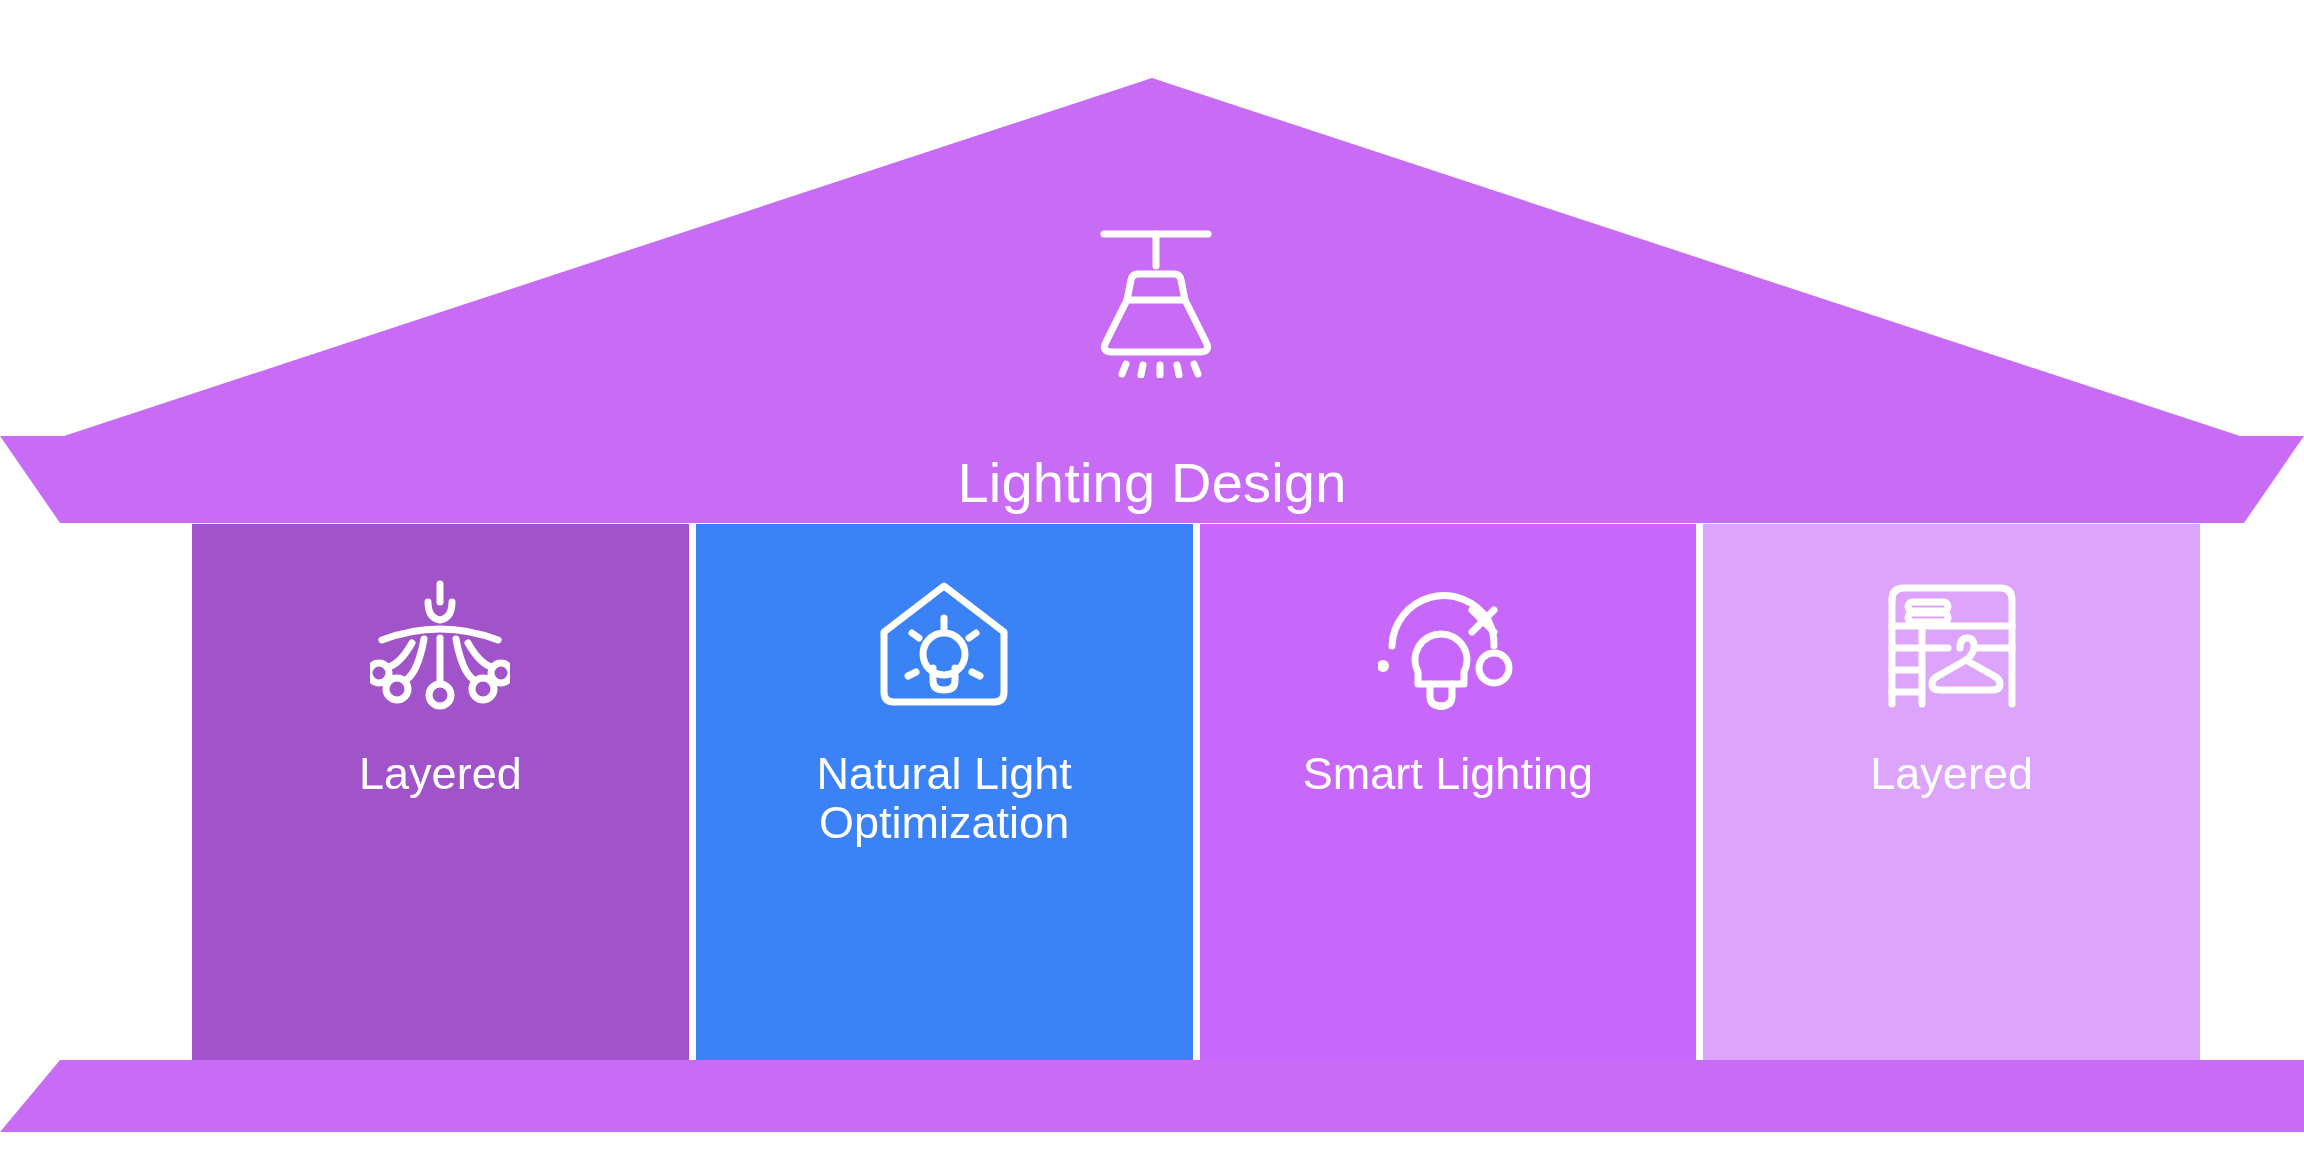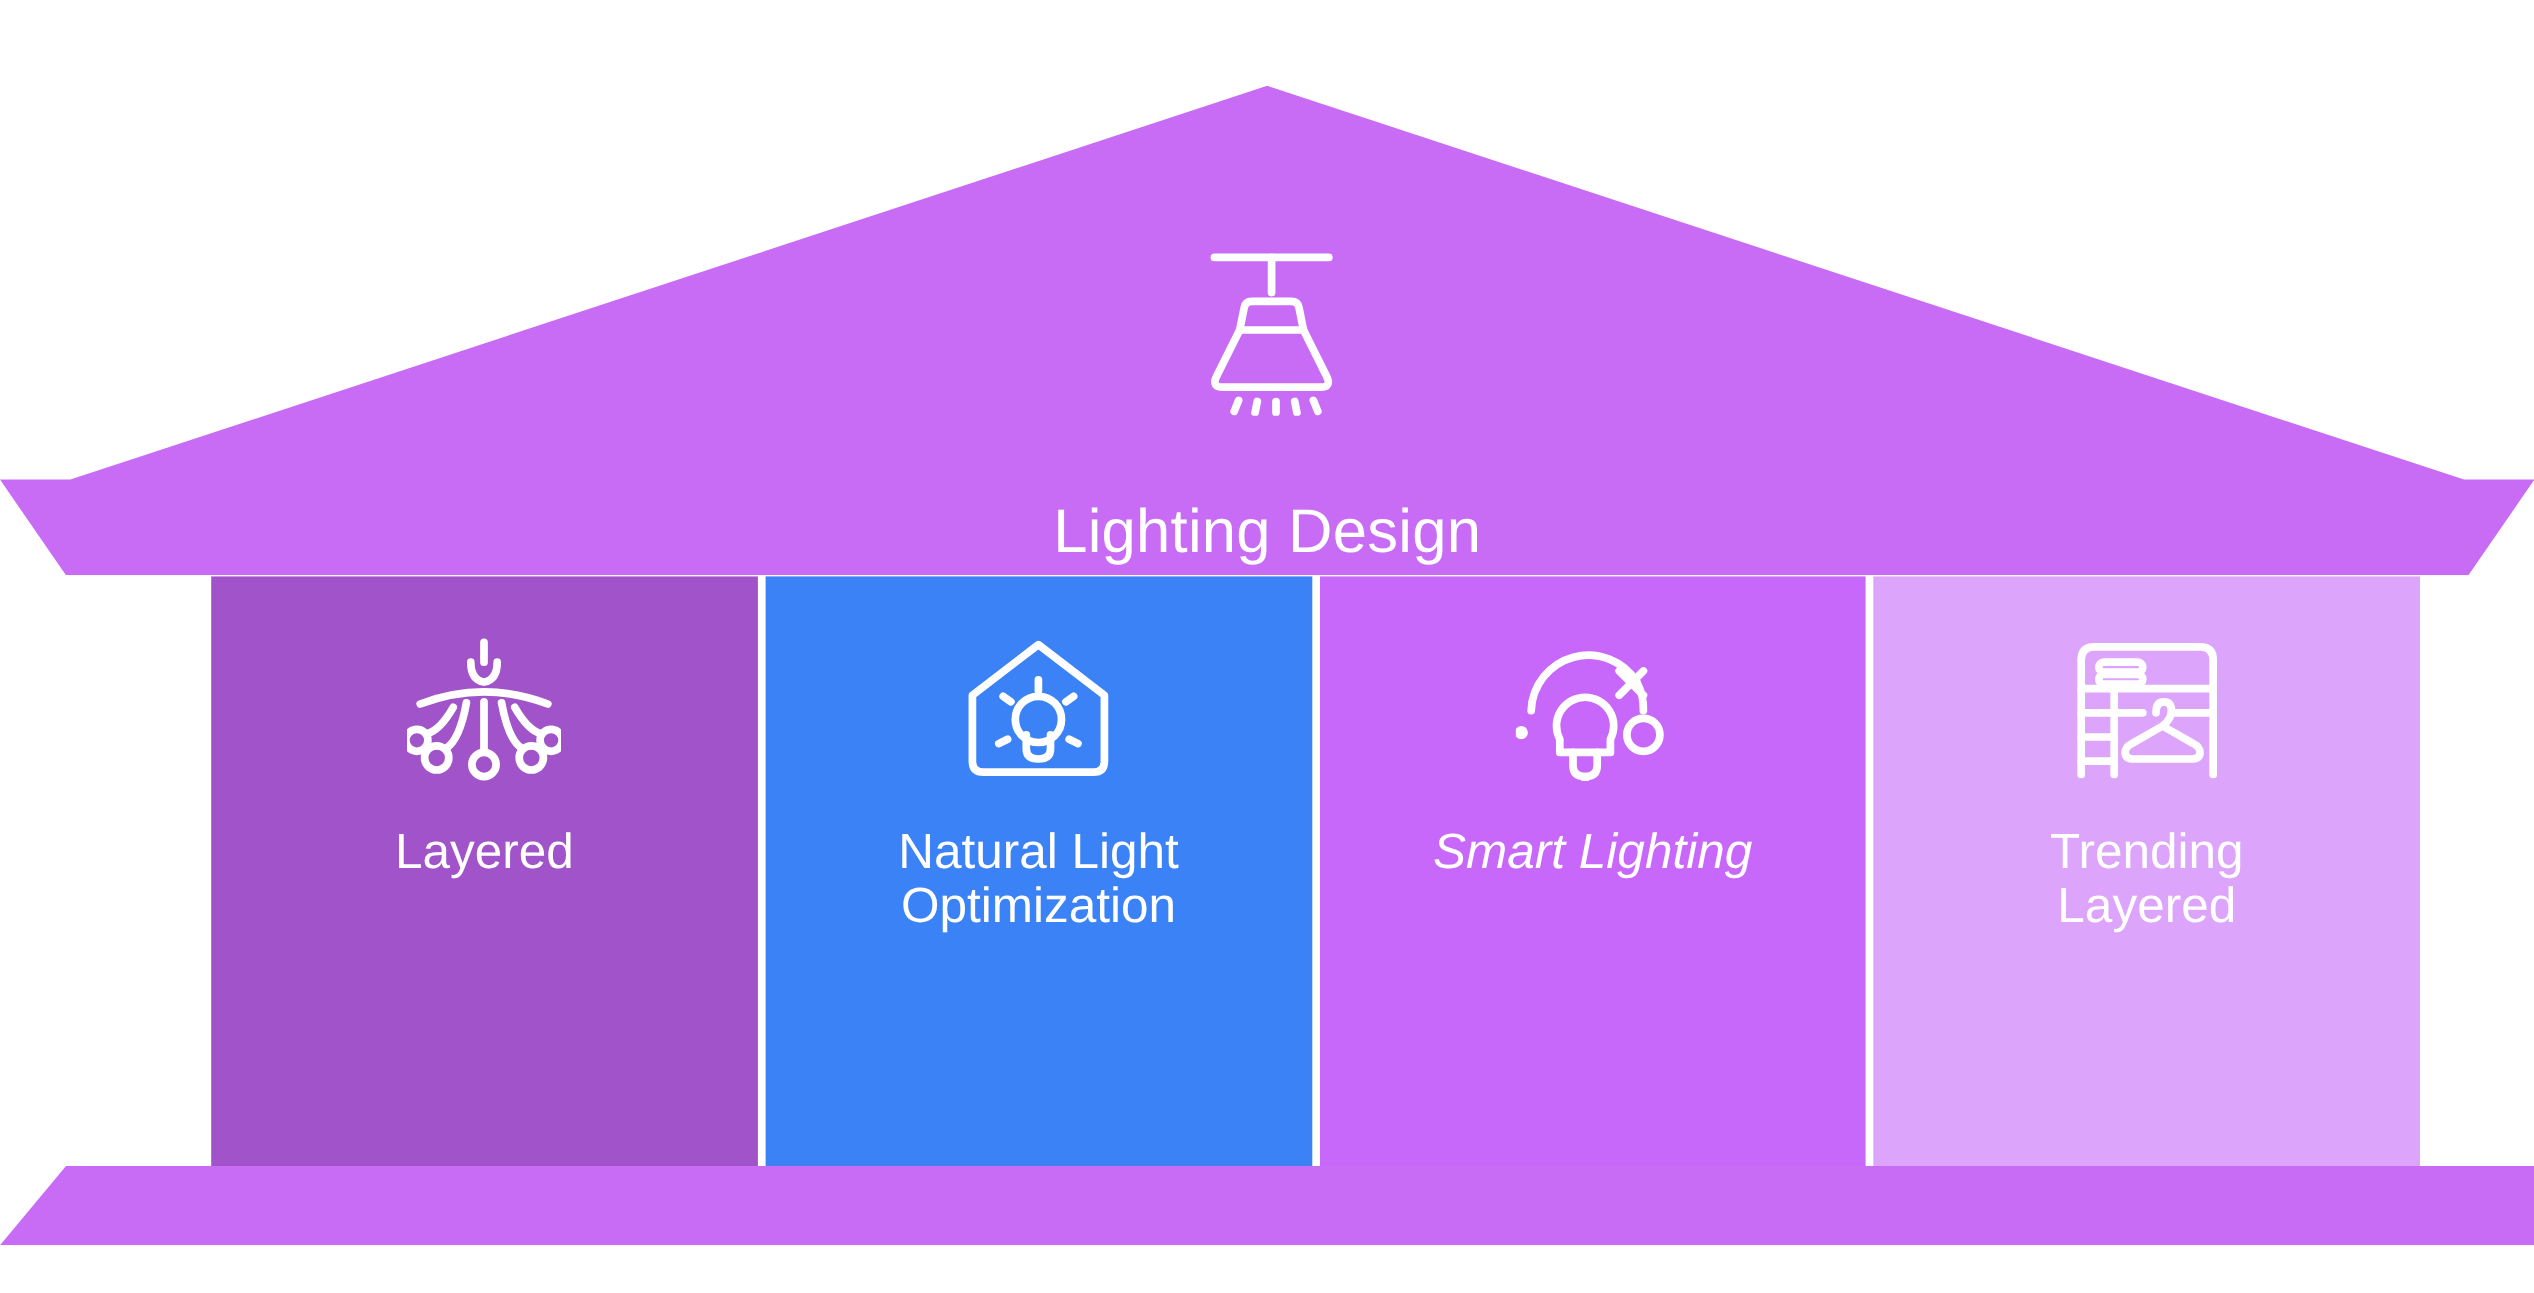--- a/index.html
+++ b/index.html
@@ -169,21 +169,21 @@
           <line x1="34" y1="96" x2="42" y2="92"></line>
           <line x1="106" y1="96" x2="98" y2="92"></line>
         </svg>
       </div>
       <div class="col-label">
         <div>Natural Light</div>
         <div>Optimization</div>
       </div>
     </div>
 
-    <div class="column" style="background:#c868fa;font-style:italic;">
+    <div class="column" style="background:#c868fa;">
       <div class="col-icon">
         <svg viewBox="0 0 140 130" width="140" height="130" fill="none" stroke="#ffffff" stroke-width="7" stroke-linecap="round" stroke-linejoin="round">
           <path d="M 14 66 A 52 52 0 0 1 110 40"></path>
           <path d="M 110 40 A 52 52 0 0 1 116 66"></path>
           <line x1="94" y1="30" x2="116" y2="52"></line>
           <line x1="116" y1="30" x2="94" y2="52"></line>
           <circle cx="5" cy="86" r="6" fill="#ffffff" stroke="none"></circle>
           <circle cx="116" cy="88" r="15"></circle>
           <path d="M 40 92 A 26 26 0 1 1 86 92 L 86 104 L 40 104 Z"></path>
           <path d="M 52 104 L 52 116 Q 52 126 63 126 Q 74 126 74 116 L 74 104"></path>
@@ -207,21 +207,20 @@
           <line x1="10" y1="112" x2="40" y2="112"></line>
           <rect x="26" y="22" width="40" height="9" rx="4.5"></rect>
           <rect x="26" y="33" width="40" height="9" rx="4.5"></rect>
           <line x1="40" y1="68" x2="66" y2="68"></line>
           <line x1="94" y1="68" x2="130" y2="68"></line>
           <path d="M 78 68 Q 78 58 85 58 Q 92 58 92 66 Q 92 74 84 80"></path>
           <path d="M 84 80 L 56 96 Q 50 99 50 104 Q 50 110 58 110 L 110 110 Q 118 110 118 104 Q 118 99 112 96 L 84 80 Z"></path>
         </svg>
       </div>
       <div class="col-label">
-        <div>Trending</div>
         <div>Layered</div>
       </div>
     </div>
 
   </div>
 
   <div class="base-wrap">
     <svg class="base-svg" viewBox="0 0 2304 72" preserveAspectRatio="none">
       <path d="M 60 0 L 2304 0 L 2304 72 L 0 72 Z" fill="#c86cf5"></path>
     </svg>

